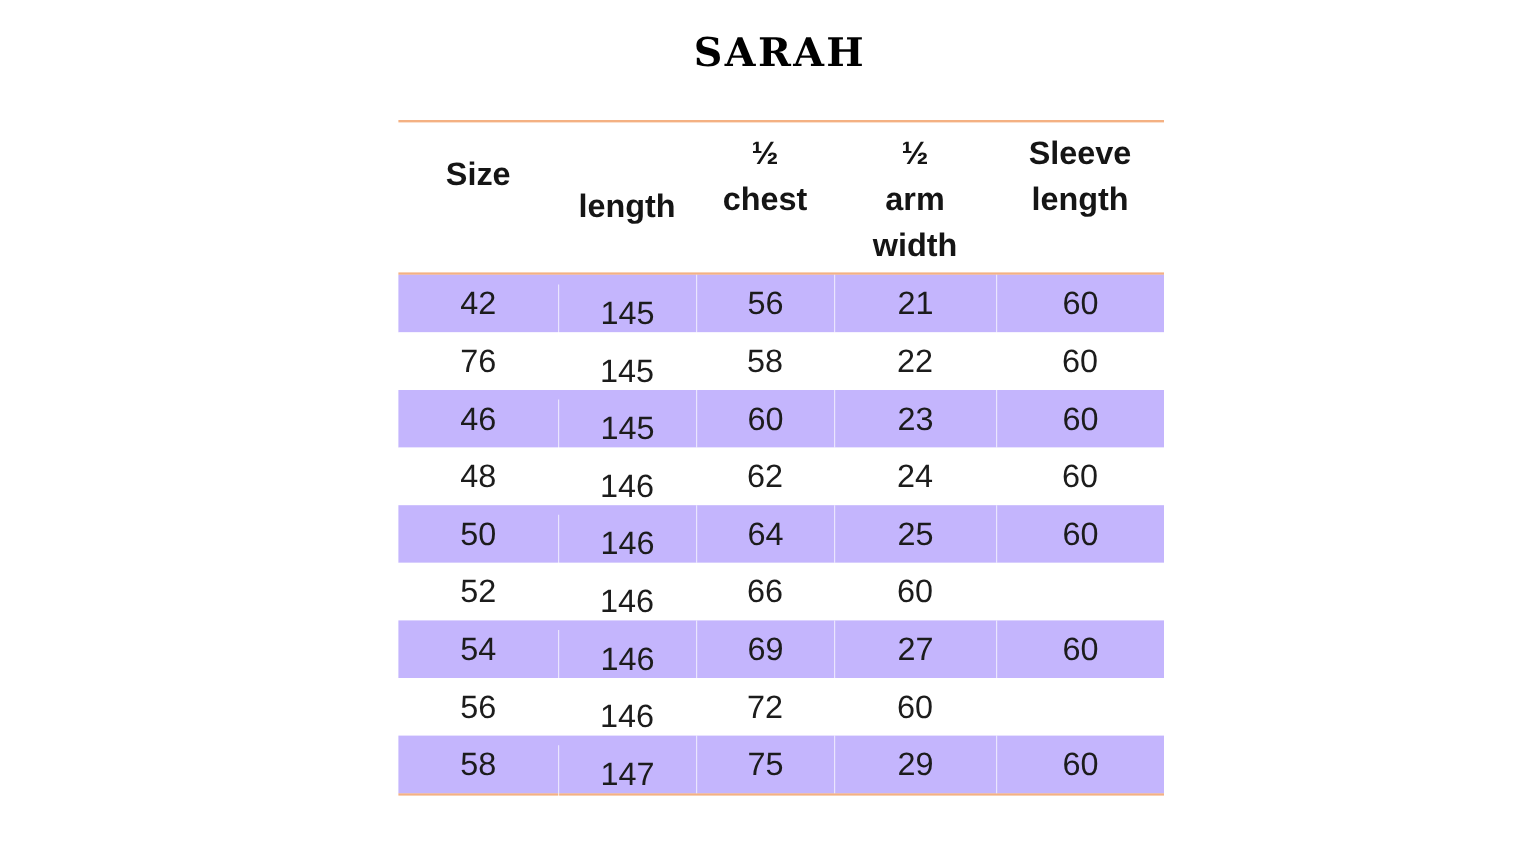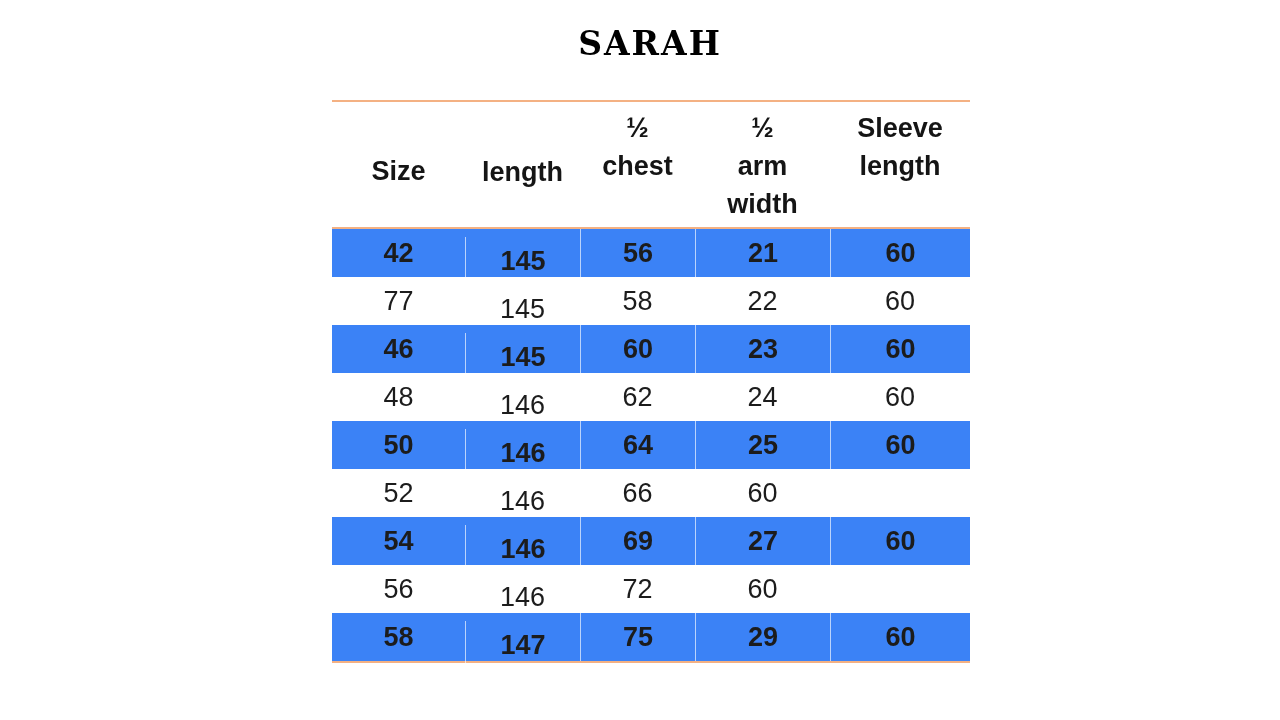--- a/index.html
+++ b/index.html
@@ -41,30 +41,30 @@
     flex-direction: column;
     align-items: center;
     justify-content: flex-start;
     font-weight: 700;
     font-size: 27px;
     line-height: 38px;
     color: #151515;
     text-align: center;
   }
   .hcell.pt-top    { padding-top: 7px; }
-  .hcell.pt-size   { padding-top: 50px; }
+  .hcell.pt-size   { padding-top: 24px; }
   .hcell.pt-length { padding-top: 51px; }
   .tbody { border-bottom: 2px solid #f4b183; }
   .row {
     display: grid;
     grid-template-columns: 133px 115px 115px 135px 140px;
     height: 48px;
     background: #ffffff;
   }
-  .row.alt { background: #3b82f6; font-weight: bold; }
+  .row.alt { background: #c4b5fd; }
   .row.alt .cell + .cell { border-left: 1px solid rgba(255,255,255,0.65); }
   .cell {
     display: flex;
     align-items: center;
     justify-content: center;
     font-size: 27px;
     color: #1c1c1c;
   }
   .cell.len { transform: translateY(8px); }
 </style>
@@ -103,21 +103,21 @@
 
       <div class="row alt">
         <div class="cell">42</div>
         <div class="cell len">145</div>
         <div class="cell">56</div>
         <div class="cell">21</div>
         <div class="cell">60</div>
       </div>
 
       <div class="row">
-        <div class="cell">77</div>
+        <div class="cell">76</div>
         <div class="cell len">145</div>
         <div class="cell">58</div>
         <div class="cell">22</div>
         <div class="cell">60</div>
       </div>
 
       <div class="row alt">
         <div class="cell">46</div>
         <div class="cell len">145</div>
         <div class="cell">60</div>

